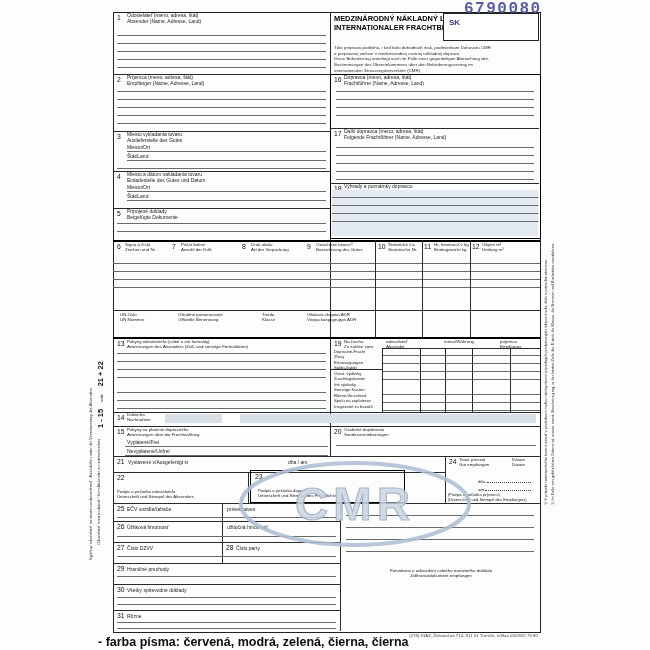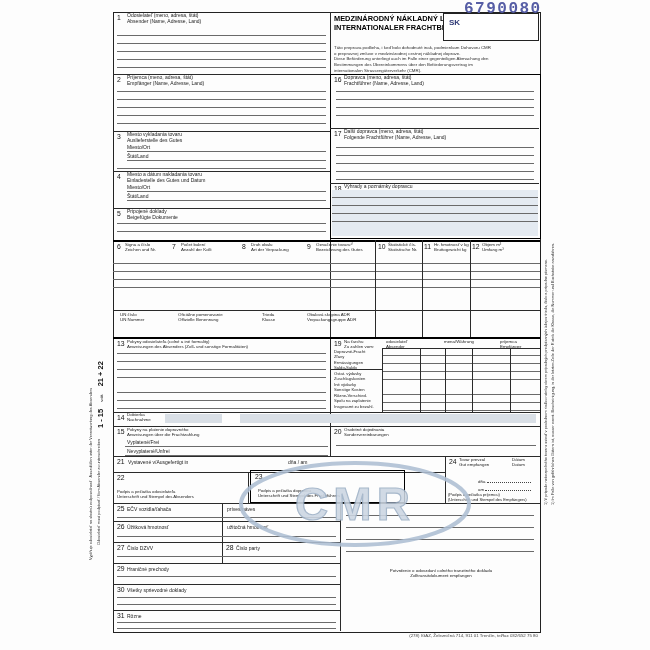--- a/index.html
+++ b/index.html
@@ -335,13 +335,14 @@
   <div class="rot tiny" style="left:96px;top:545px;">Odosielateľ musí podpísať / Vom Absender zu unterschreiben</div>
   <div class="rot tiny" style="left:543px;top:505px;">1) V prípade nebezpečného tovaru uviesť v poslednom riadku rubriky okrem prípadných predpísaných údajov triedu, číslo a prípadne písmeno.</div>
   <div class="rot tiny" style="left:550px;top:505px;">1) Im Falle von gefährlichen Gütern ist, ausser event. Bescheinigung, in der letzten Zeile der Rubrik die Klasse, die Nummer und Buchstabe anzuführen.</div>
 
   <svg class="a" style="left:236px;top:458px;opacity:.88;pointer-events:none;" width="240" height="92" viewBox="0 0 240 92">
     <ellipse cx="119" cy="46" rx="114" ry="41" fill="none" stroke="#aebfd3" stroke-width="4"></ellipse>
     <text x="119" y="62" text-anchor="middle" font-family="Liberation Sans, sans-serif" font-size="46" font-weight="bold" letter-spacing="5" fill="#ccd6e2" stroke="#9db0c6" stroke-width="1.2" aria-label="CMR">CMR</text>
   </svg>
 
   <div class="footer" style="left:330px;top:633px;width:208px;">(278) IGAZ, Železničná 714, 911 01 Trenčín, tel/fax 032/652 75 80</div>
+  <div class="caption" style="left:98px;top:635px;">- farba písma: červená, modrá, zelená, čierna, čierna</div>
 </div>
 
 </body></html>

